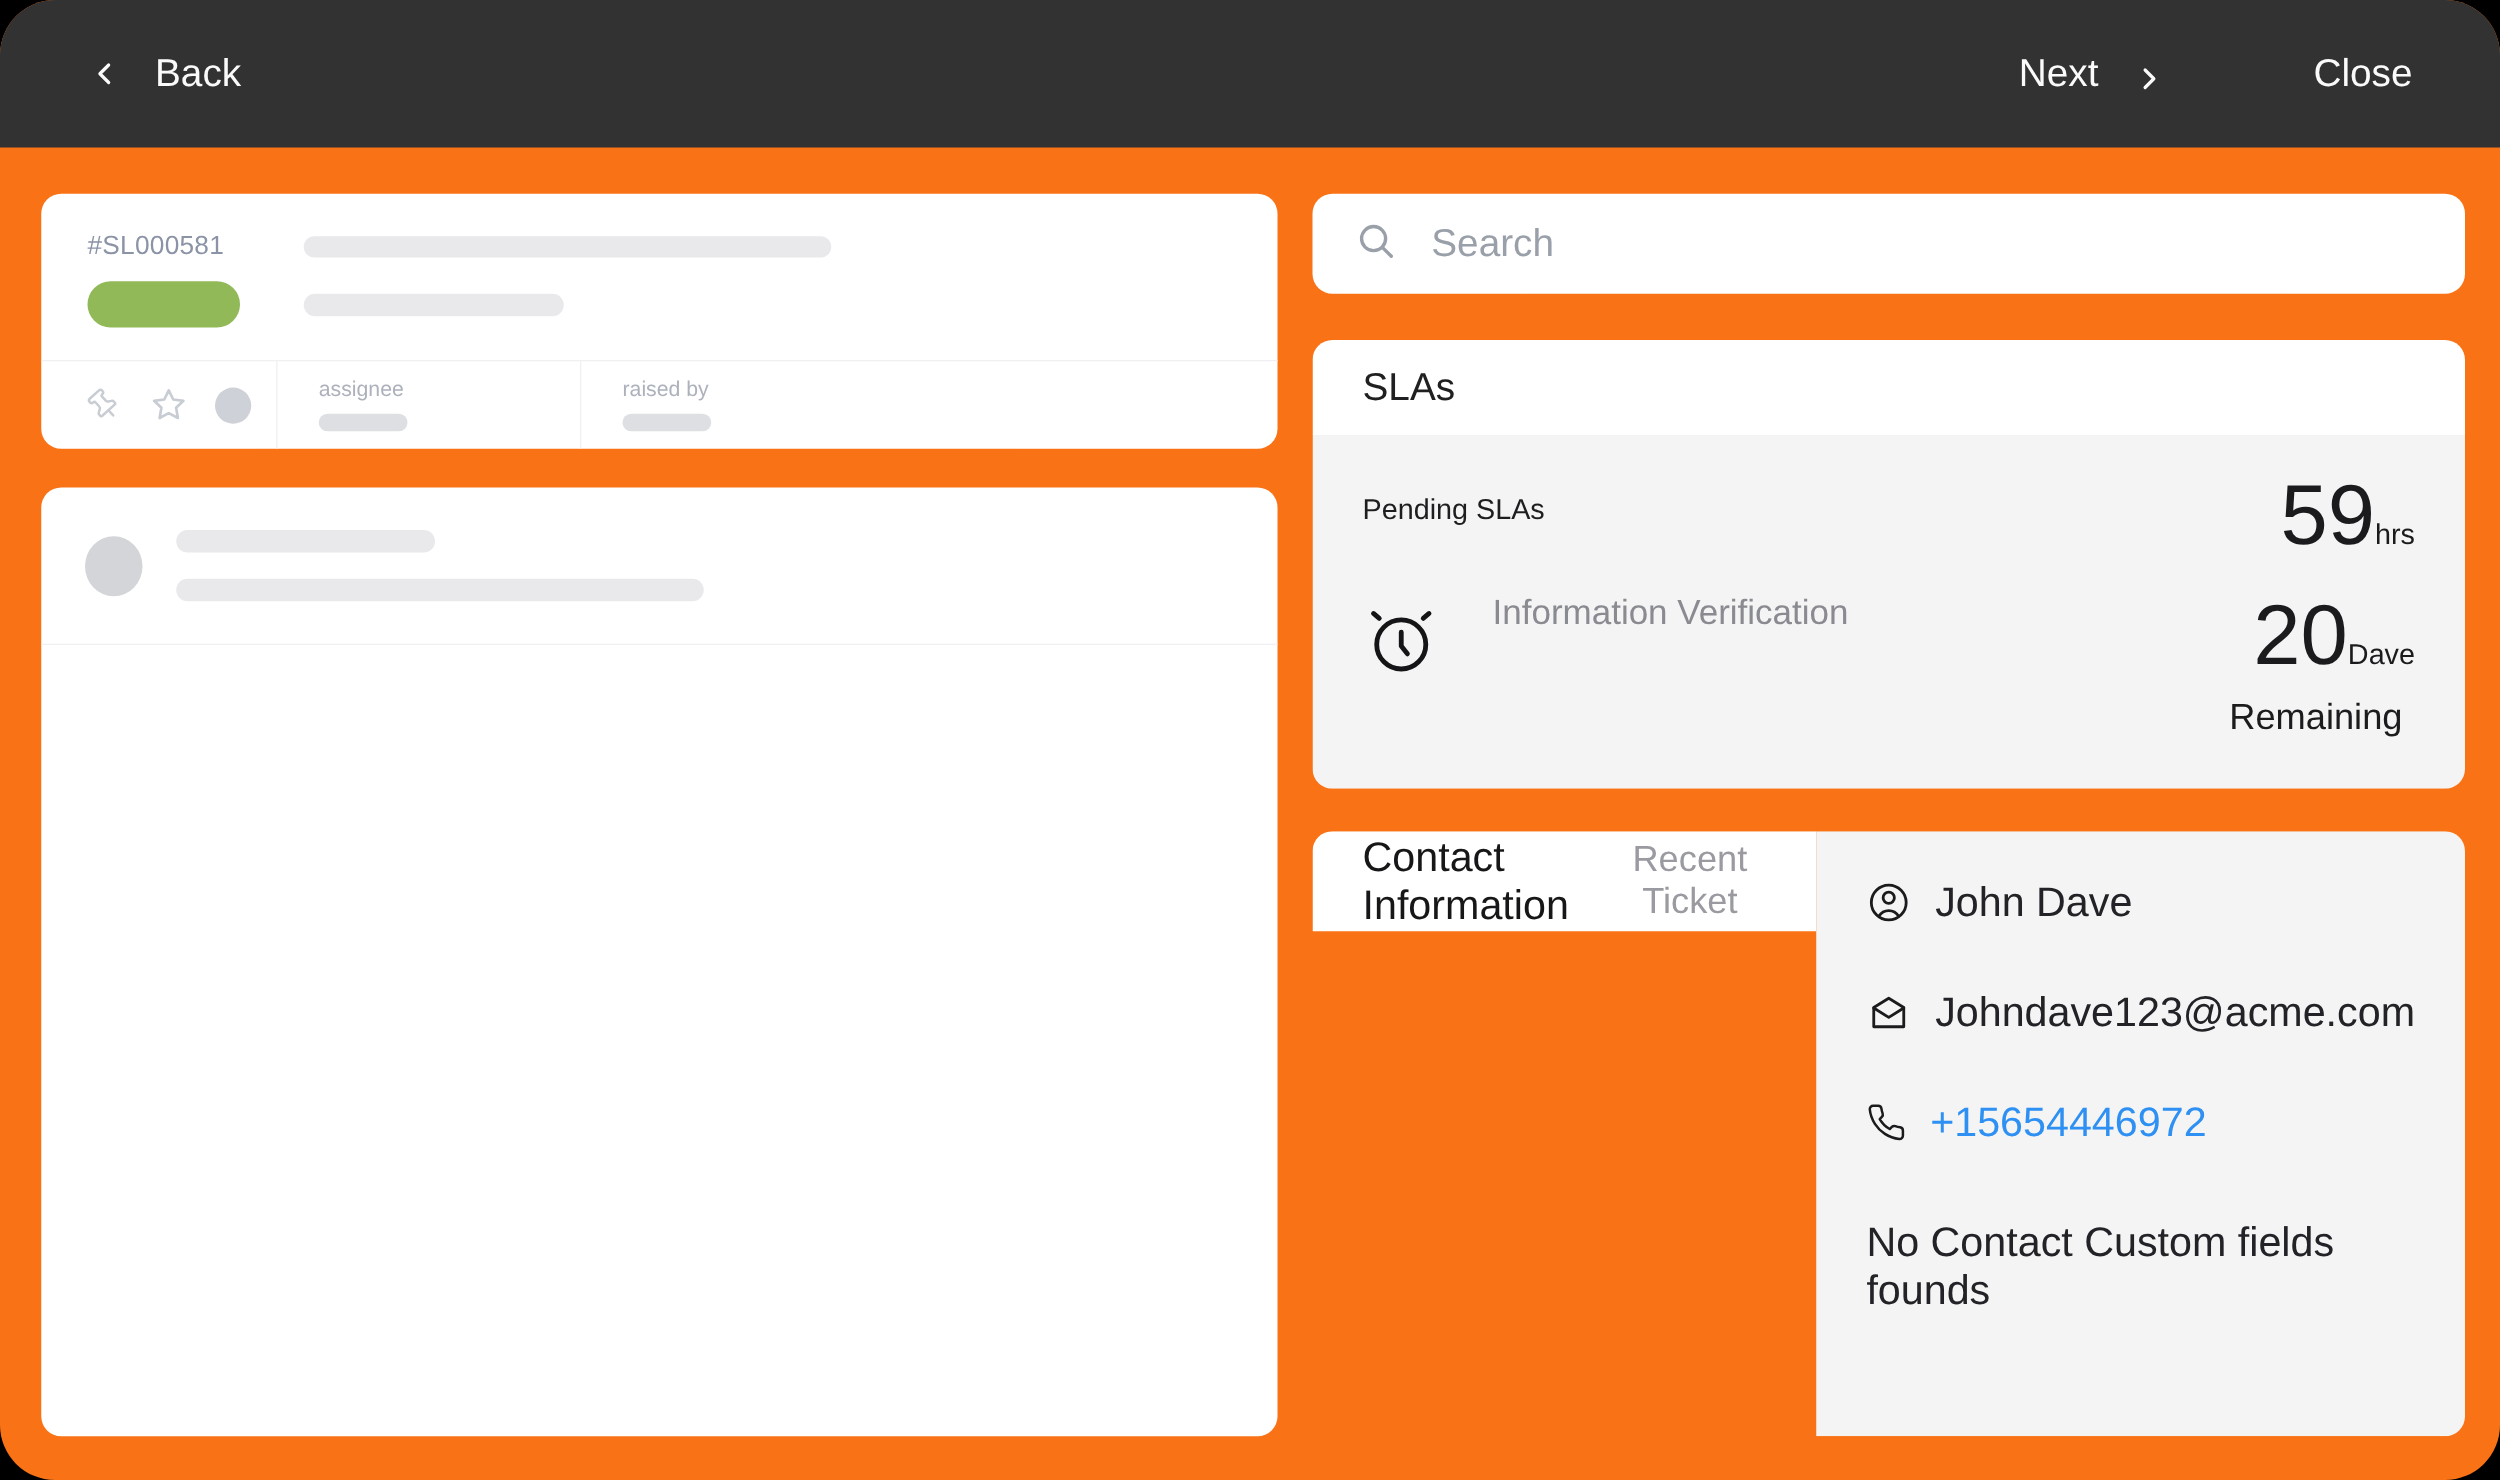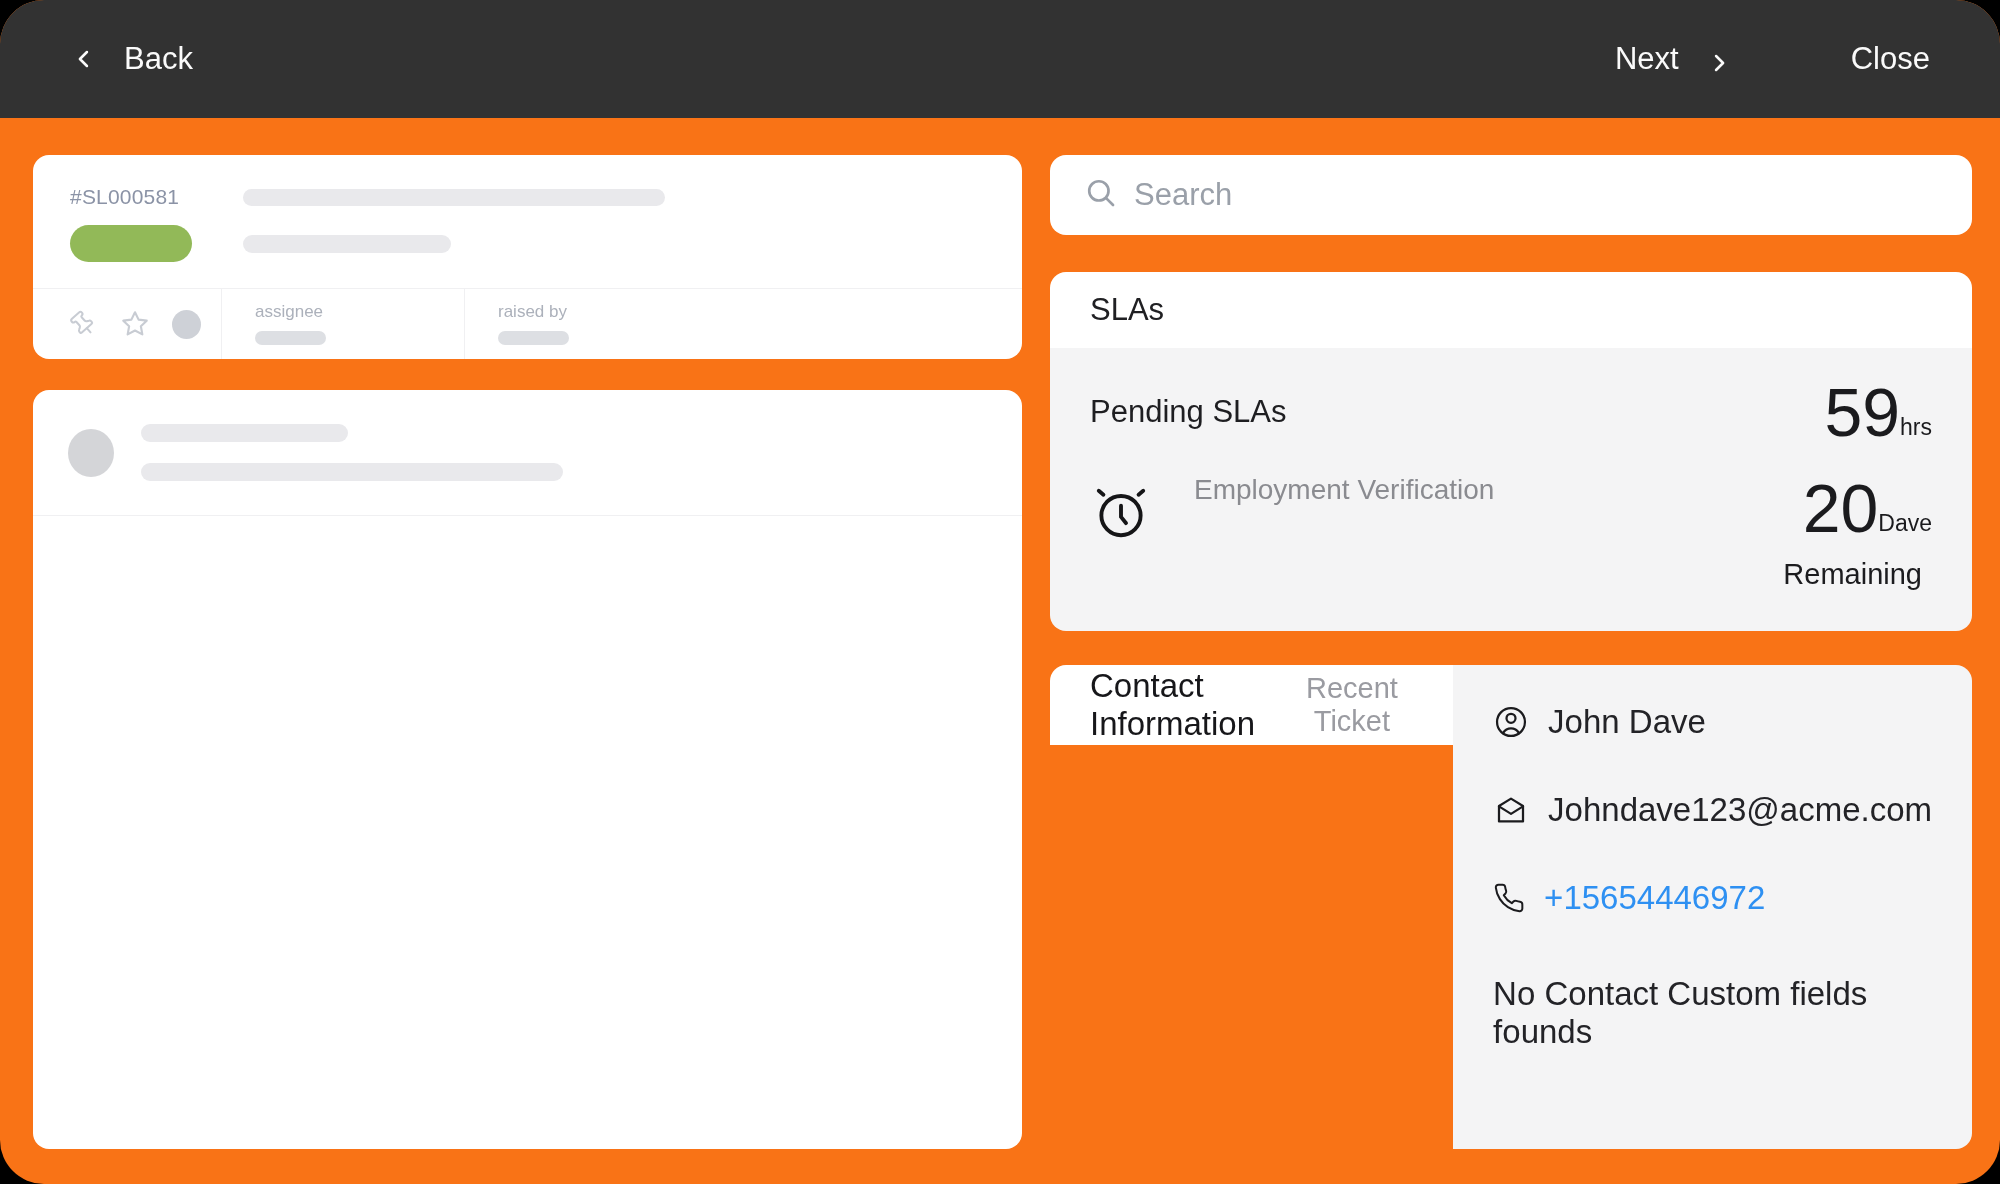--- a/index.html
+++ b/index.html
@@ -48,31 +48,31 @@
   .convo-top { display:flex; align-items:center; padding:34px 35px; border-bottom:1px solid #f0f0f2; }
   .avatar-skel { width:46px; height:48px; border-radius:50%; background:#d4d5d8; flex:none; }
   .convo-lines { margin-left:27px; }
   .skel-d { width:207px; height:18px; }
   .skel-e { width:422px; height:18px; margin-top:21px; }
   .convo-body { flex:1; }
 
   
   .search-box { height:80px; background:#fff; border-radius:16px; display:flex;
                 align-items:center; padding:0 34px; color:#9aa0a9; }
-  .search-box input { border:none; outline:none; background:transparent; margin-left:16px;
+  .search-box input { border:none; outline:none; background:transparent; margin-left:27px;
                       font-size:31px; color:#3a3a3e; width:100%; font-family:inherit; }
   .search-box input::placeholder { color:#9aa0a9; }
 
   
   .sla-card { margin-top:37px; border-radius:16px; overflow:hidden; }
   .panel-header { background:#fff; display:flex; align-items:center; padding:12px 40px; }
   .sla-header { height:76px; font-size:31px; color:#202023; }
   .sla-body { background:#f4f4f5; padding:30px 40px 40px 40px; }
   .pending-row { display:flex; justify-content:space-between; }
-  .pending-label { font-size:31px; color:#1e1e21; margin-top:16px; }
+  .pending-label { font-size:23px; color:#1e1e21; margin-top:16px; }
   .big-val { display:flex; align-items:flex-end; }
   .big-num { font-size:68px; font-weight:500; color:#1b1b1e; line-height:1; }
   .big-unit { font-size:23px; color:#1b1b1e; padding-bottom:5px; }
   .sla-item { display:flex; margin-top:28px; }
   .alarm-wrap { width:62px; margin-top:8px; color:#151517; flex:none; }
   .sla-texts { margin-left:42px; }
   .sla-name { font-size:28px; color:#8a8b90; }
   .sla-status { font-size:33px; color:#1c1c1f; margin-top:9px; }
   .sla-right { margin-left:auto; display:flex; flex-direction:column; align-items:flex-end; }
   .remaining { font-size:29px; color:#1c1c1f; margin-top:16px; margin-right:10px; }
@@ -200,21 +200,21 @@
           <div class="sla-item">
             <span class="alarm-wrap">
               <svg width="62" height="62" viewBox="0 0 24 24" fill="none" stroke="currentColor" stroke-width="1.5" stroke-linecap="round" stroke-linejoin="round">
                   <circle cx="12" cy="13" r="7.6"></circle>
                   <path d="M12 9.2v4.3l1.9 2.4"></path>
                   <path d="M5.2 4.9 3.4 3.4"></path>
                   <path d="M18.8 4.9l1.8-1.5"></path>
                 </svg>
             </span>
             <div class="sla-texts">
-              <div class="sla-name">Employment Verification</div>
+              <div class="sla-name">Information Verification</div>
             </div>
             <div class="sla-right">
               <div class="big-val">
                 <span class="big-num">20</span>
                 <span class="big-unit">Dave</span>
               </div>
               <div class="remaining">Remaining</div>
             </div>
           </div>
         </div>

